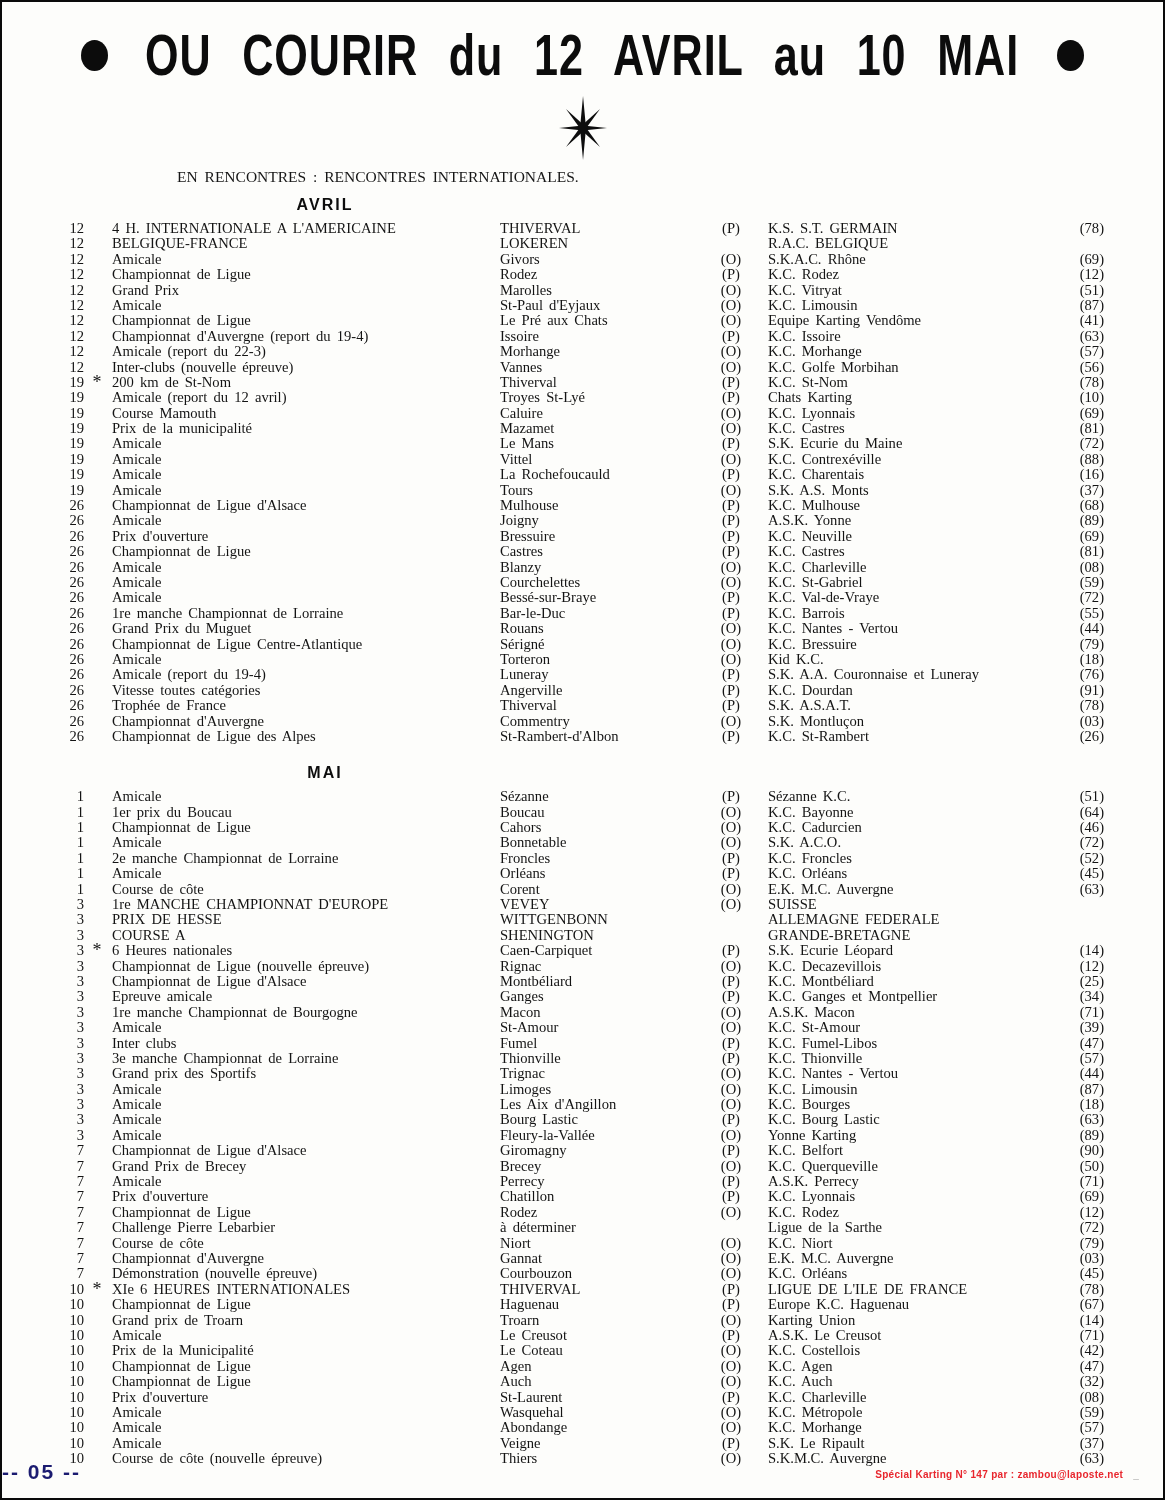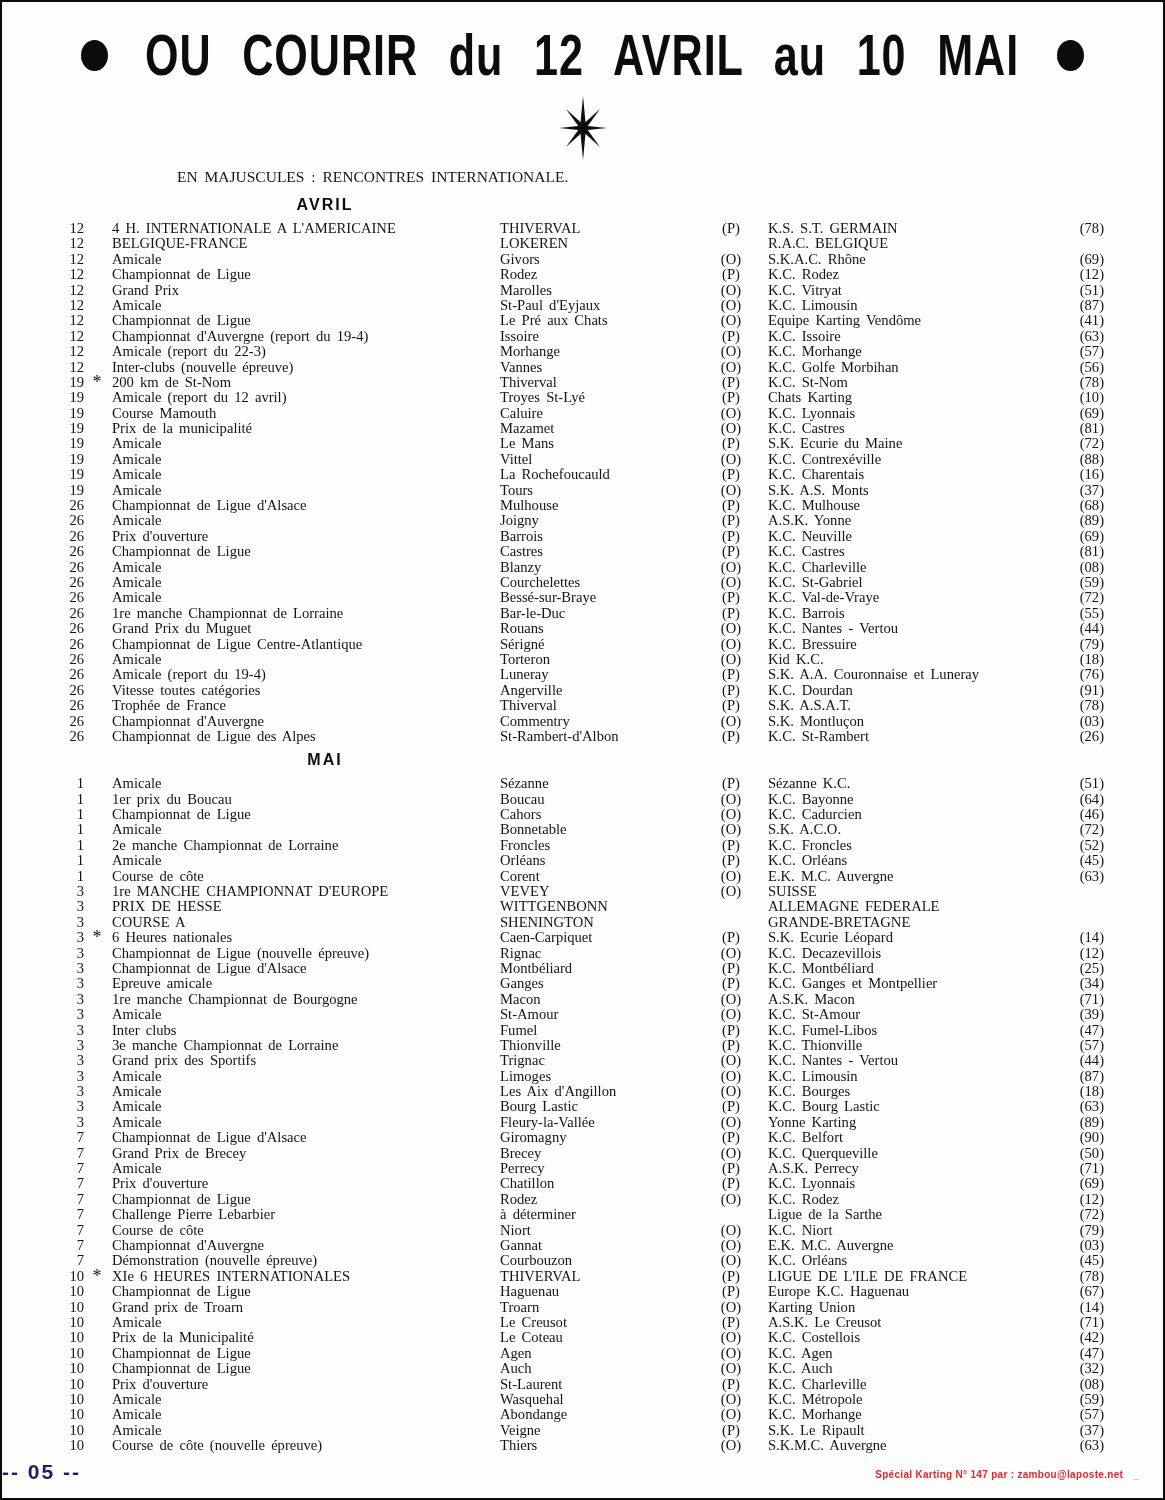--- a/index.html
+++ b/index.html
@@ -35,21 +35,21 @@
   .star-wrap{display:flex;justify-content:center;margin:10px 58px 0 0;height:64px;}
   
   .legend{margin:6px 0 0 117px;font-size:15.5px;line-height:21px;word-spacing:3px;color:#161616;}
   
   .section-header{
     font-family:"Liberation Sans", sans-serif;
     font-weight:bold;font-size:16px;letter-spacing:2px;
     width:120px;margin:9px 0 7px 205px;text-align:center;
     color:#0d0d0d;
   }
-  .section-mai .section-header{margin-top:7px;}
+  .section-mai .section-header{margin-top:20px;}
   .rows{width:1044px;}
   .row{
     display:grid;
     grid-template-columns:24px 26px 388px 208px 50px 300px 48px;
     height:15.4px;
     font-size:14.6px;
     line-height:15.4px;
     word-spacing:2.5px;
     white-space:nowrap;
   }
@@ -91,21 +91,21 @@
       <g fill="#0d0d0d">
         <polygon points="28,0 31,32 28,64 25,32"></polygon>
         <polygon points="4,32 28,29.4 52,32 28,34.6"></polygon>
         <polygon points="11,13 29.8,30 45,51 26.2,34"></polygon>
         <polygon points="45,13 26.2,30 11,51 29.8,34"></polygon>
       </g>
     </svg>
   </div>
 
   <div class="legend">
-    <div>EN MAJUSCULES : RENCONTRES INTERNATIONALE.</div>
+    <div>EN RENCONTRES : RENCONTRES INTERNATIONALES.</div>
   </div>
 
   <div class="section section-avril">
     <div class="section-header">AVRIL</div>
     <div class="rows">
         <div class="row">
           <span class="cell date">12</span>
           <span class="cell star"></span>
           <span class="cell event">4 H. INTERNATIONALE A L'AMERICAINE</span>
           <span class="cell loc">THIVERVAL</span>
@@ -281,21 +281,21 @@
           <span class="cell event">Amicale</span>
           <span class="cell loc">Joigny</span>
           <span class="cell status">(P)</span>
           <span class="cell club">A.S.K. Yonne</span>
           <span class="cell dept">(89)</span>
         </div>
         <div class="row">
           <span class="cell date">26</span>
           <span class="cell star"></span>
           <span class="cell event">Prix d'ouverture</span>
-          <span class="cell loc">Barrois</span>
+          <span class="cell loc">Bressuire</span>
           <span class="cell status">(P)</span>
           <span class="cell club">K.C. Neuville</span>
           <span class="cell dept">(69)</span>
         </div>
         <div class="row">
           <span class="cell date">26</span>
           <span class="cell star"></span>
           <span class="cell event">Championnat de Ligue</span>
           <span class="cell loc">Castres</span>
           <span class="cell status">(P)</span>

